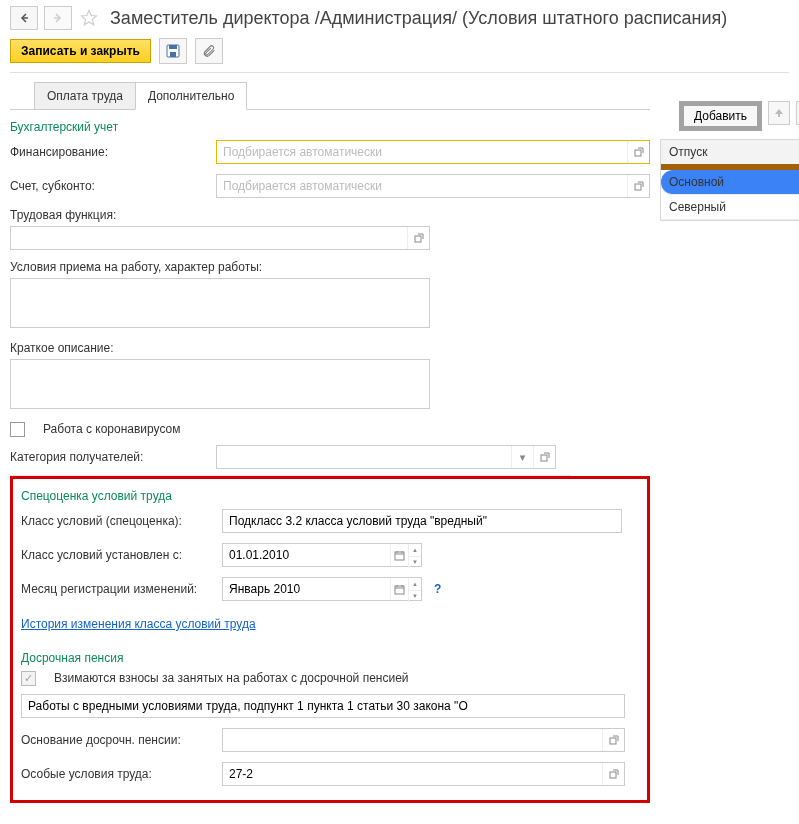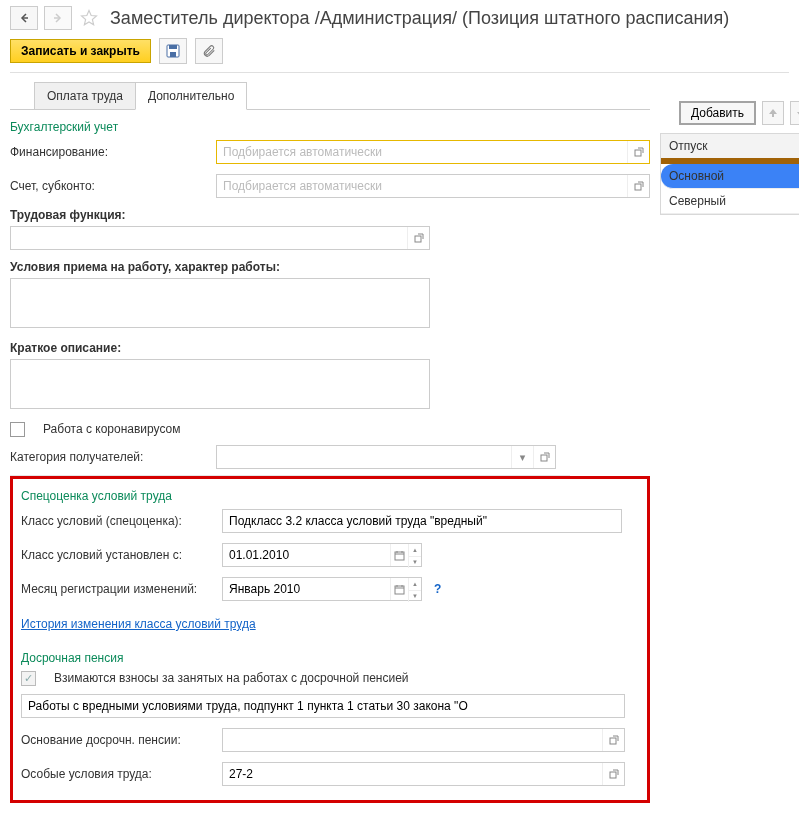--- a/index.html
+++ b/index.html
@@ -144,32 +144,32 @@
     display:flex; flex-direction:column;
     border-left:1px solid #eee;
   }
   .spinner div {
     flex:1; display:flex; align-items:center; justify-content:center;
     font-size:6px; color:#888; cursor:pointer; line-height:1;
   }
   .spinner div:first-child { border-bottom:1px solid #eee; }
   .help { color:#1464c8; font-weight:bold; margin-left:6px; cursor:pointer;}
   .side-actions { display:flex; gap:6px; margin: 20px 0 8px; justify-content:flex-end; padding-right:4px;}
-  .side-btn { border:2px solid #a3a3a3; background:#f7f7f7; padding:3px 10px; cursor:pointer; font-size:12px;margin-left:19px;}
+  .side-btn { border:5px solid #a3a3a3; background:#f7f7f7; padding:3px 10px; cursor:pointer; font-size:12px;margin-left:19px;}
   .side-arrow { width:22px; height:24px; border:1px solid #ccc; background:#f7f7f7; display:flex;align-items:center;justify-content:center; color:#aaa; cursor:pointer; font-size:11px;}
   .side-table { border:1px solid #d8d8d8; }
   .side-header { background:#f3f3f3; padding:5px 8px; border-bottom:6px solid #a16207;}
   .side-row { padding:5px 8px; border-bottom:1px solid #eee; cursor:pointer;}
   .side-row.selected { background:#3b82f6;border-radius:12px; }
   .txtinput-plain {
     border:1px solid #ccc; height:24px; padding:2px 6px;
     font-size:12px;
   }
   .field-block { margin-bottom: 10px; }
-  .field-block .blk-label { margin-bottom: 4px; font-weight: bold; }
+  .field-block .blk-label { margin-bottom: 4px; }
   svg { display:block; }
 </style>
 </head>
 <body>
 
 <div class="toolbar-top">
   <div class="nav-btn">
     <svg width="10" height="10" viewBox="0 0 10 10">
         <path d="M7 1 L3 5 L7 9" stroke="#555" stroke-width="1.5" fill="none"></path>
         <path d="M3 5 L9 5" stroke="#555" stroke-width="1.5"></path>
@@ -179,21 +179,21 @@
     <svg width="10" height="10" viewBox="0 0 10 10">
         <path d="M3 1 L7 5 L3 9" stroke="#ccc" stroke-width="1.5" fill="none"></path>
         <path d="M7 5 L1 5" stroke="#ccc" stroke-width="1.5"></path>
       </svg>
   </div>
   <span class="star-icon">
     <svg width="18" height="18" viewBox="0 0 24 24">
         <path d="M12 2 L14.9 8.6 L22 9.3 L16.5 14 L18.2 21 L12 17.3 L5.8 21 L7.5 14 L2 9.3 L9.1 8.6 Z" fill="none" stroke="#ccc" stroke-width="1.5"></path>
       </svg>
   </span>
-  <span class="title">Заместитель директора /Администрация/ (Позиция штатного расписания)</span>
+  <span class="title">Заместитель директора /Администрация/ (Условия штатного расписания)</span>
 </div>
 
 <div class="action-bar">
   <button class="btn-primary">Записать и закрыть</button>
   <div class="btn-icon">
     <svg width="14" height="14" viewBox="0 0 14 14">
         <rect x="1" y="1" width="12" height="12" rx="1" fill="#fff" stroke="#4a6fa5"></rect>
         <rect x="3" y="1" width="8" height="4" fill="#4a6fa5"></rect>
         <rect x="4" y="8" width="6" height="5" fill="#4a6fa5"></rect>
       </svg>

